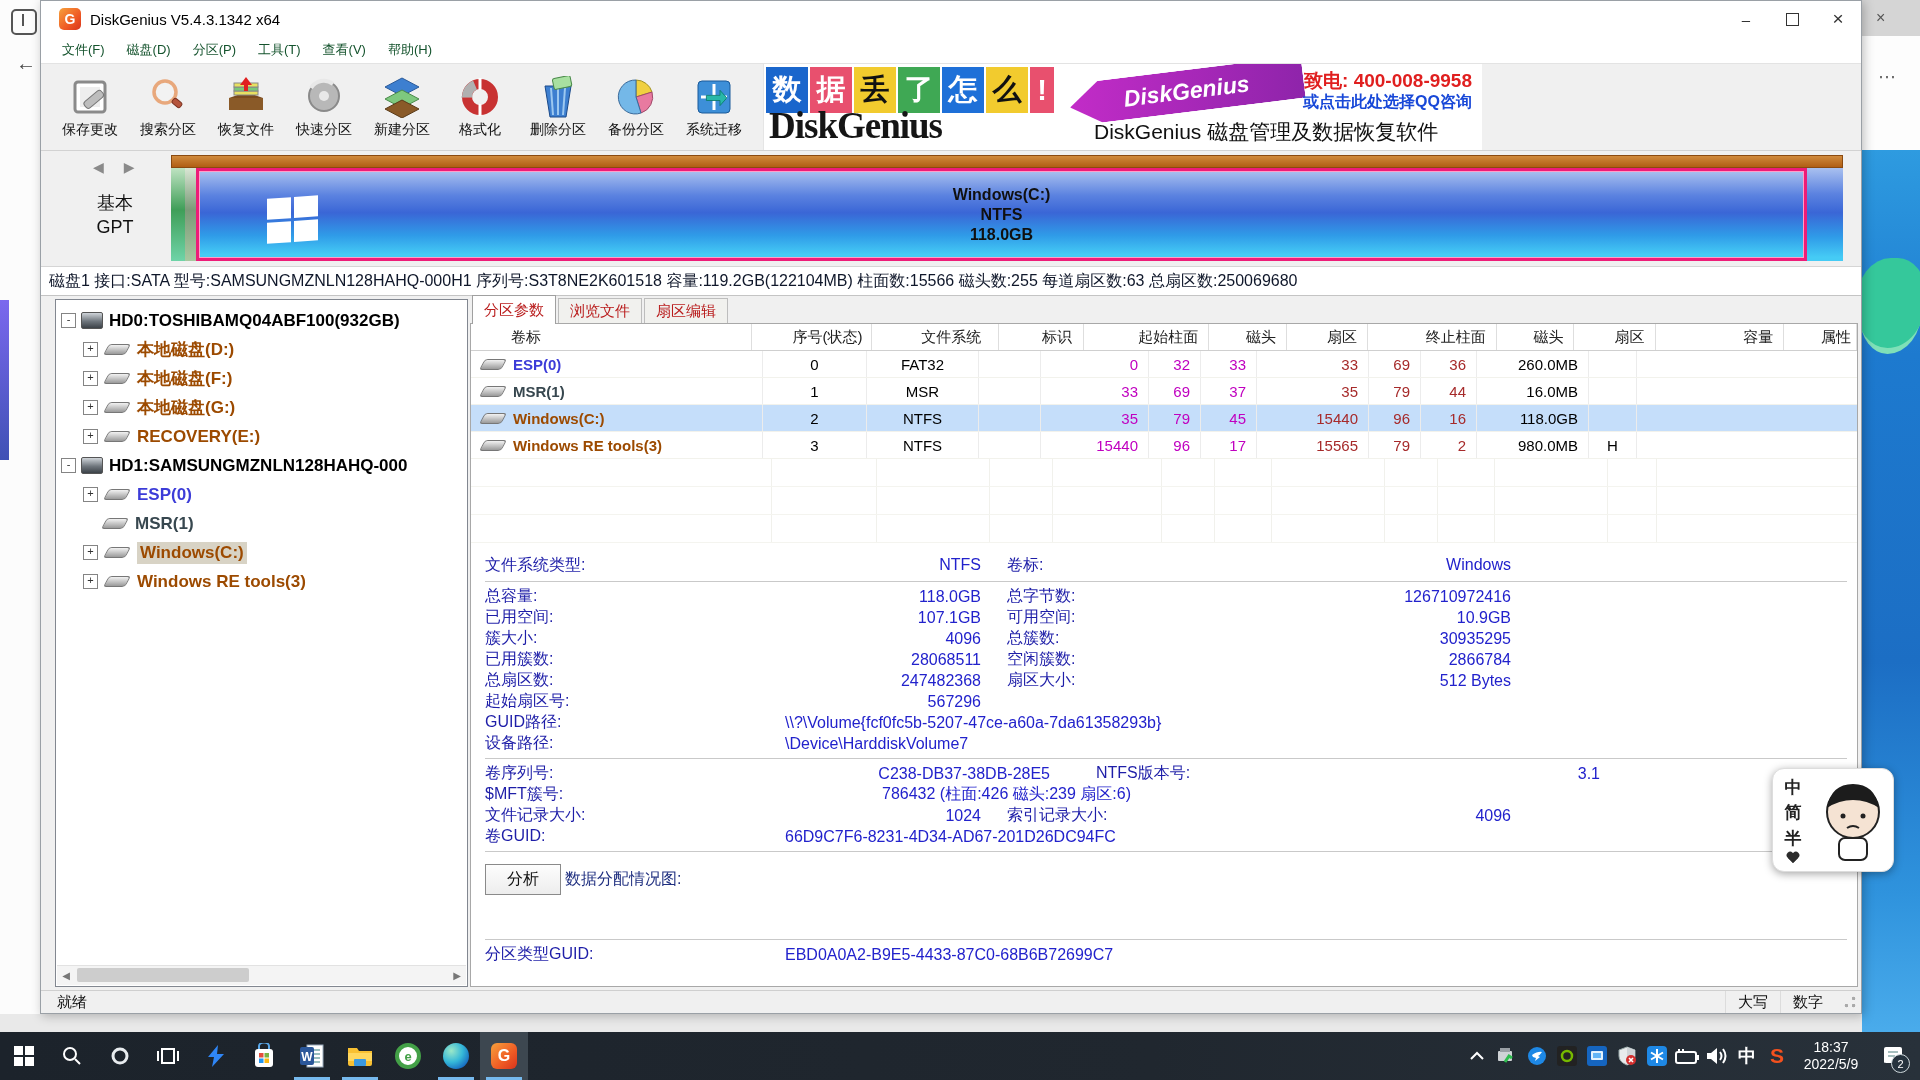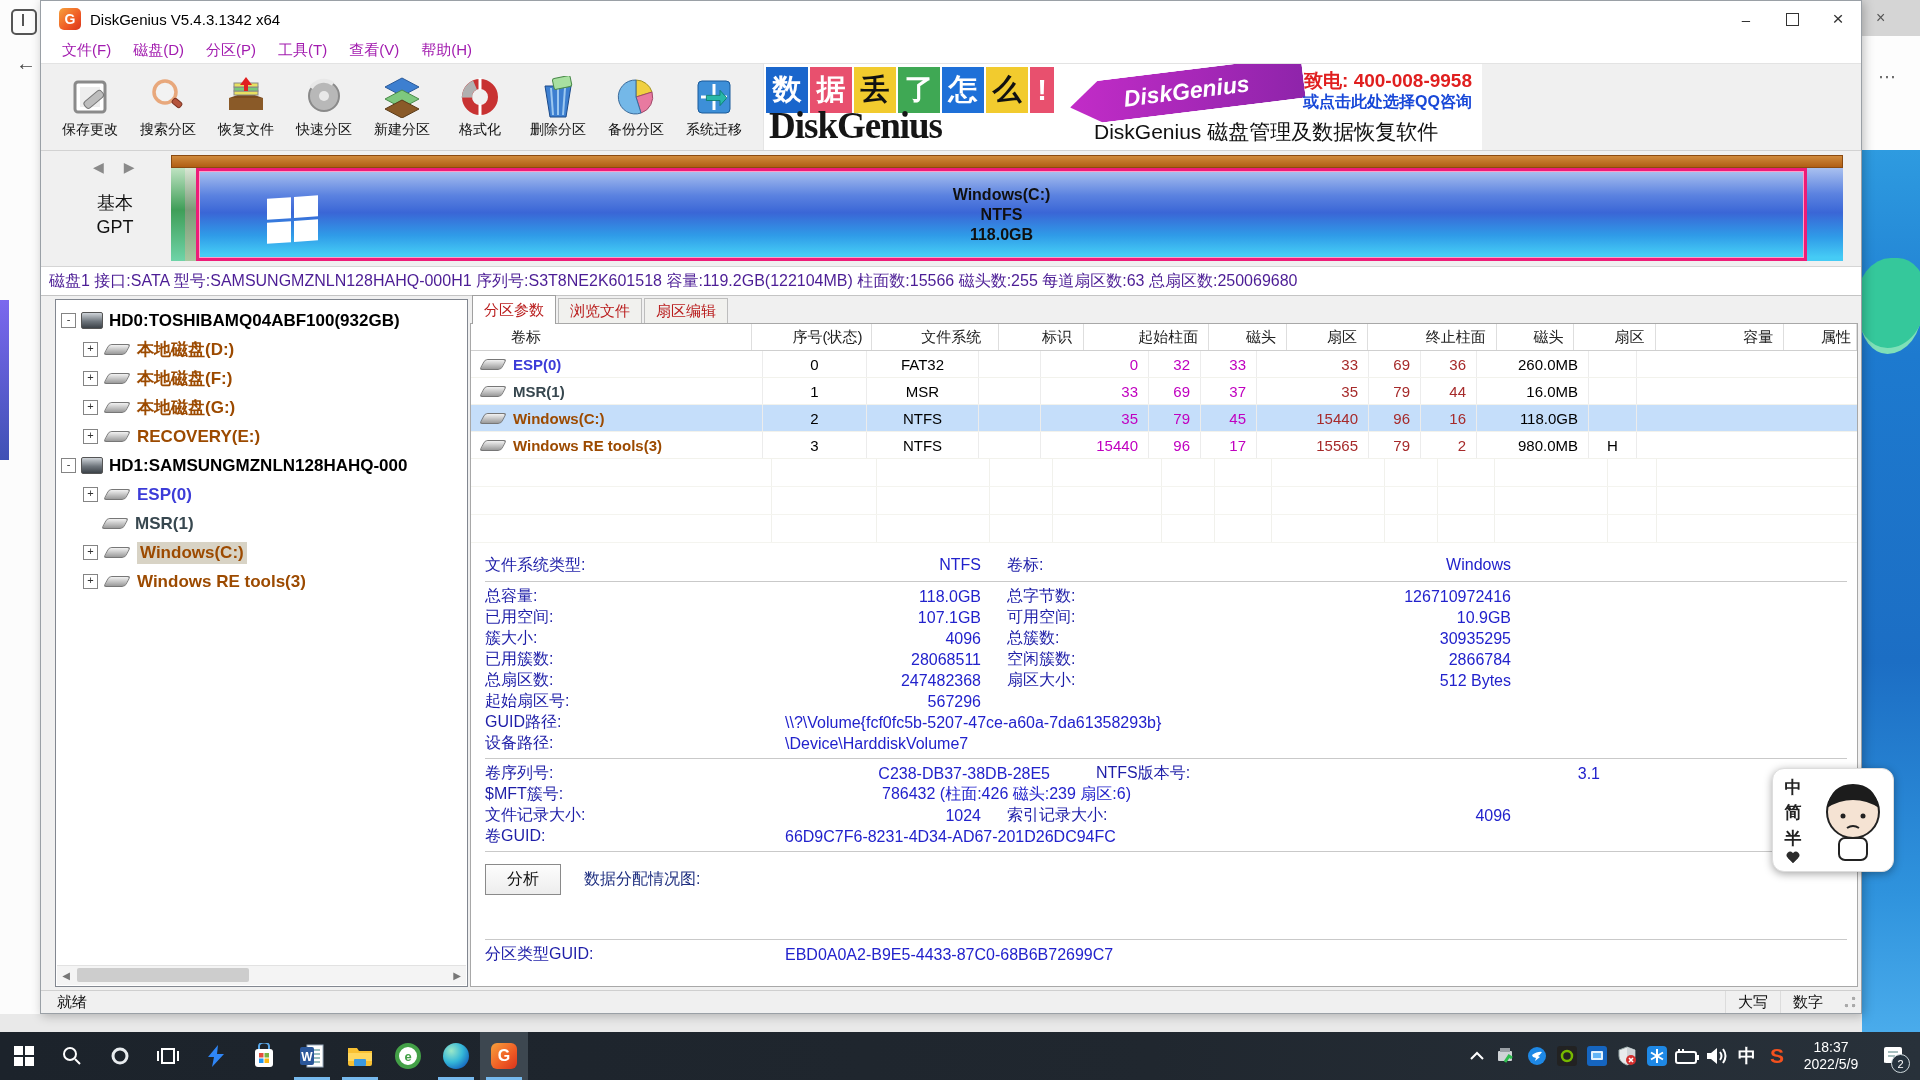--- a/index.html
+++ b/index.html
@@ -24,21 +24,21 @@
          border:1px solid #9aa0a6;box-sizing:border-box;display:flex;flex-direction:column;box-shadow:2px 2px 10px rgba(0,0,0,.25);}
   .titlebar{height:36px;background:#fff;display:flex;align-items:center;padding-left:18px;flex:0 0 auto;}
   .appico{width:22px;height:22px;border-radius:5px;background:linear-gradient(135deg,#f6a13c,#ef5a24 60%,#d8341c);
           color:#fff;font-weight:bold;font-size:14px;display:flex;align-items:center;justify-content:center;margin-right:9px;}
   .title-text{font-size:15px;color:#000;}
   .wcontrols{margin-left:auto;display:flex;height:36px;}
   .wc{width:46px;display:flex;align-items:center;justify-content:center;color:#333;font-size:15px;}
   .wc-max i{display:block;width:11px;height:11px;border:1px solid #333;}
   
   .menubar{height:26px;background:#fff;display:flex;align-items:center;padding-left:10px;flex:0 0 auto;}
-  .menu-item{padding:0 11px;font-size:15px;color:#a21caf;}
+  .menu-item{padding:0 11px;font-size:13px;color:#14532d;}
   
   .toolbar{height:88px;background:#f0f0f0;border-top:1px solid #e3e3e3;border-bottom:1px solid #d2d2d2;
            display:flex;align-items:center;padding-left:10px;position:relative;flex:0 0 auto;box-sizing:border-box;}
   .tbi{width:78px;display:flex;flex-direction:column;align-items:center;gap:3px;}
   .tbi svg{width:42px;height:42px;}
   .tbi span{font-size:14px;color:#111;white-space:nowrap;}
   
   .banner{position:absolute;left:722px;top:0;width:718px;height:86px;background:#fff;overflow:hidden;border-left:1px solid #e5e5e5;}
   .tile{position:absolute;top:3px;width:42px;height:46px;display:flex;align-items:center;justify-content:center;font-size:29px;font-weight:bold;}
   .brand{position:absolute;left:5px;top:40px;font-family:"Liberation Serif","DejaVu Serif",serif;font-weight:bold;font-size:37px;color:#151515;letter-spacing:-1px;}
@@ -60,21 +60,21 @@
   .p-msr{width:11px;background:linear-gradient(180deg,#d9e6d4,#7a9a78 45%,#a8c8a0);}
   .p-main{flex:1;position:relative;border:3px solid #ed1c78;box-shadow:inset 0 0 0 1px #ff9ec8;box-sizing:border-box;
       background:linear-gradient(180deg,#a9c0ef 0%,#5b82e0 28%,#3a66d6 48%,#2f9be8 74%,#45cbf5 96%);
       display:flex;flex-direction:column;align-items:center;justify-content:center;}
   .p-main div{font-size:16px;font-weight:bold;color:#101010;line-height:20px;}
   .p-re{width:36px;background:linear-gradient(180deg,#a9c0ef 0%,#5b82e0 28%,#3a66d6 48%,#2f9be8 74%,#45cbf5 96%);}
   .winflag{position:absolute;left:68px;top:26px;width:52px;height:46px;display:grid;grid-template-columns:24px 24px;grid-template-rows:21px 21px;gap:3px;transform:skewY(-4deg);}
   .winflag i{background:#fff;display:block;}
   
   .diskinfo{height:30px;background:#fff;border-top:1px solid #d5d5d5;border-bottom:1px solid #c4c4c4;
-            display:flex;align-items:center;padding-left:8px;font-size:16px;color:#4c1d95;flex:0 0 auto;box-sizing:border-box;white-space:nowrap;}
+            display:flex;align-items:center;padding-left:8px;font-size:16px;color:#0f172a;flex:0 0 auto;box-sizing:border-box;white-space:nowrap;}
   
   .mainarea{flex:1;position:relative;background:#f0f0f0;}
   .treepanel{position:absolute;left:14px;top:3px;width:413px;bottom:3px;background:#fff;border:1px solid #828790;box-sizing:border-box;overflow:hidden;}
   .tree{padding-top:6px;}
   .titem{height:29px;display:flex;align-items:center;font-size:17px;font-weight:bold;white-space:nowrap;}
   .titem .exp{width:13px;height:13px;border:1px solid #848484;background:#fff;font-size:11px;font-weight:normal;
               line-height:11px;text-align:center;color:#333;margin-right:5px;flex:0 0 auto;}
   .lv0{padding-left:5px;} .lv1{padding-left:27px;}
   .noexp{padding-left:45px;}
   .hdico{width:20px;height:15px;background:linear-gradient(180deg,#cfd4d9,#6f767d 55%,#3c4248);border:1px solid #555;border-radius:2px;margin-right:6px;flex:0 0 auto;}
@@ -117,21 +117,21 @@
   .dh{height:24px;}
   .w300{width:300px;flex:0 0 auto;}
   .r196{width:196px;text-align:right;flex:0 0 auto;}
   .r265{width:265px;text-align:right;flex:0 0 auto;}
   .r346{width:346px;text-align:right;flex:0 0 auto;}
   .rl{margin-left:26px;width:230px;flex:0 0 auto;}
   .rl2{margin-left:46px;width:160px;flex:0 0 auto;}
   .rend{width:274px;text-align:right;flex:0 0 auto;}
   .rend2{width:344px;text-align:right;flex:0 0 auto;}
   .dsep{border-top:1px solid #c9c9c9;margin:4px 10px 4px 0;}
-  .analyzerow{margin-top:12px;display:flex;align-items:center;gap:23px;}
+  .analyzerow{margin-top:12px;display:flex;align-items:center;gap:4px;}
   .abtn{width:74px;height:29px;background:linear-gradient(180deg,#fdfdfd,#ededed);border:1px solid #8a8a8a;
         font-size:16px;color:#111;display:flex;align-items:center;justify-content:center;}
   .alabel{color:#203080;font-size:16px;}
   
   .statusbar{height:22px;border-top:1px solid #cfcfcf;background:#f0f0f0;display:flex;align-items:center;font-size:15px;color:#111;flex:0 0 auto;}
   .sb-left{margin-left:16px;}
   .sb-right{margin-left:auto;display:flex;align-items:center;height:100%;}
   .sb-cell{width:54px;text-align:right;border-left:1px solid #dcdcdc;height:100%;display:flex;align-items:center;justify-content:center;}
   .sb-grip{width:18px;height:18px;margin:0 2px 0 6px;
      background:radial-gradient(circle at 70% 70%,#aaa 1.5px,transparent 2px),radial-gradient(circle at 70% 30%,#aaa 1.5px,transparent 2px),radial-gradient(circle at 30% 70%,#aaa 1.5px,transparent 2px);}

